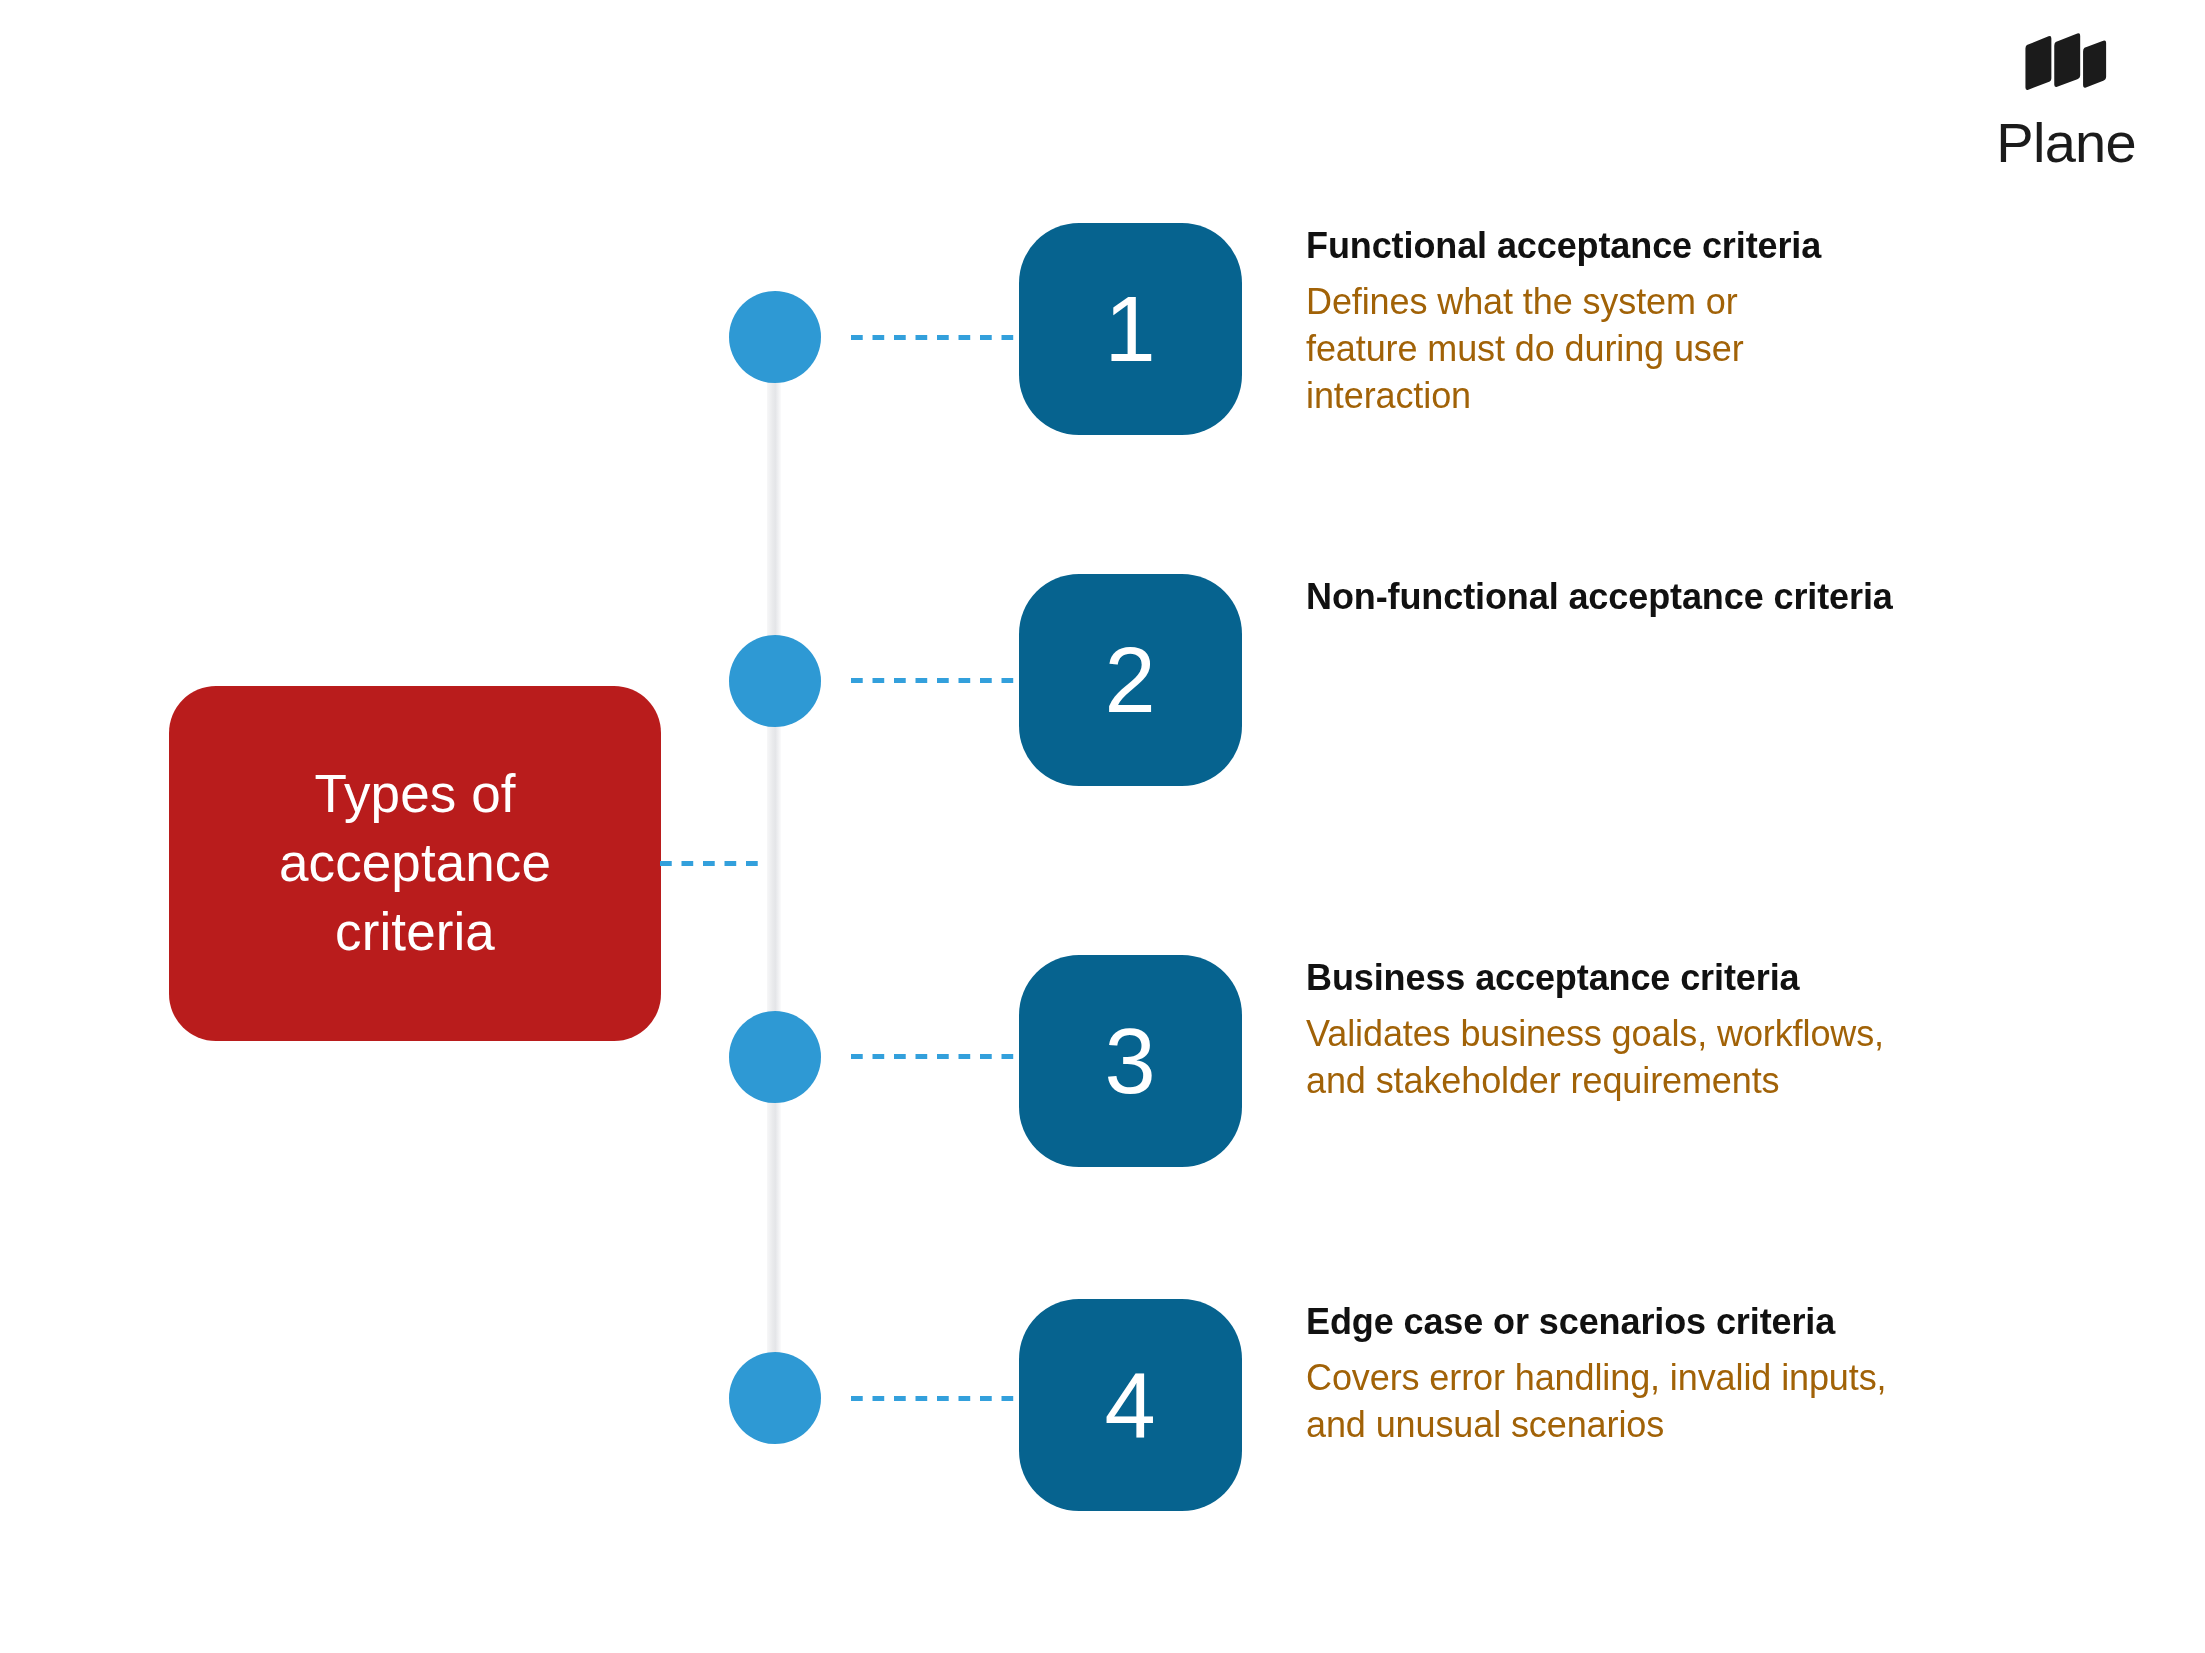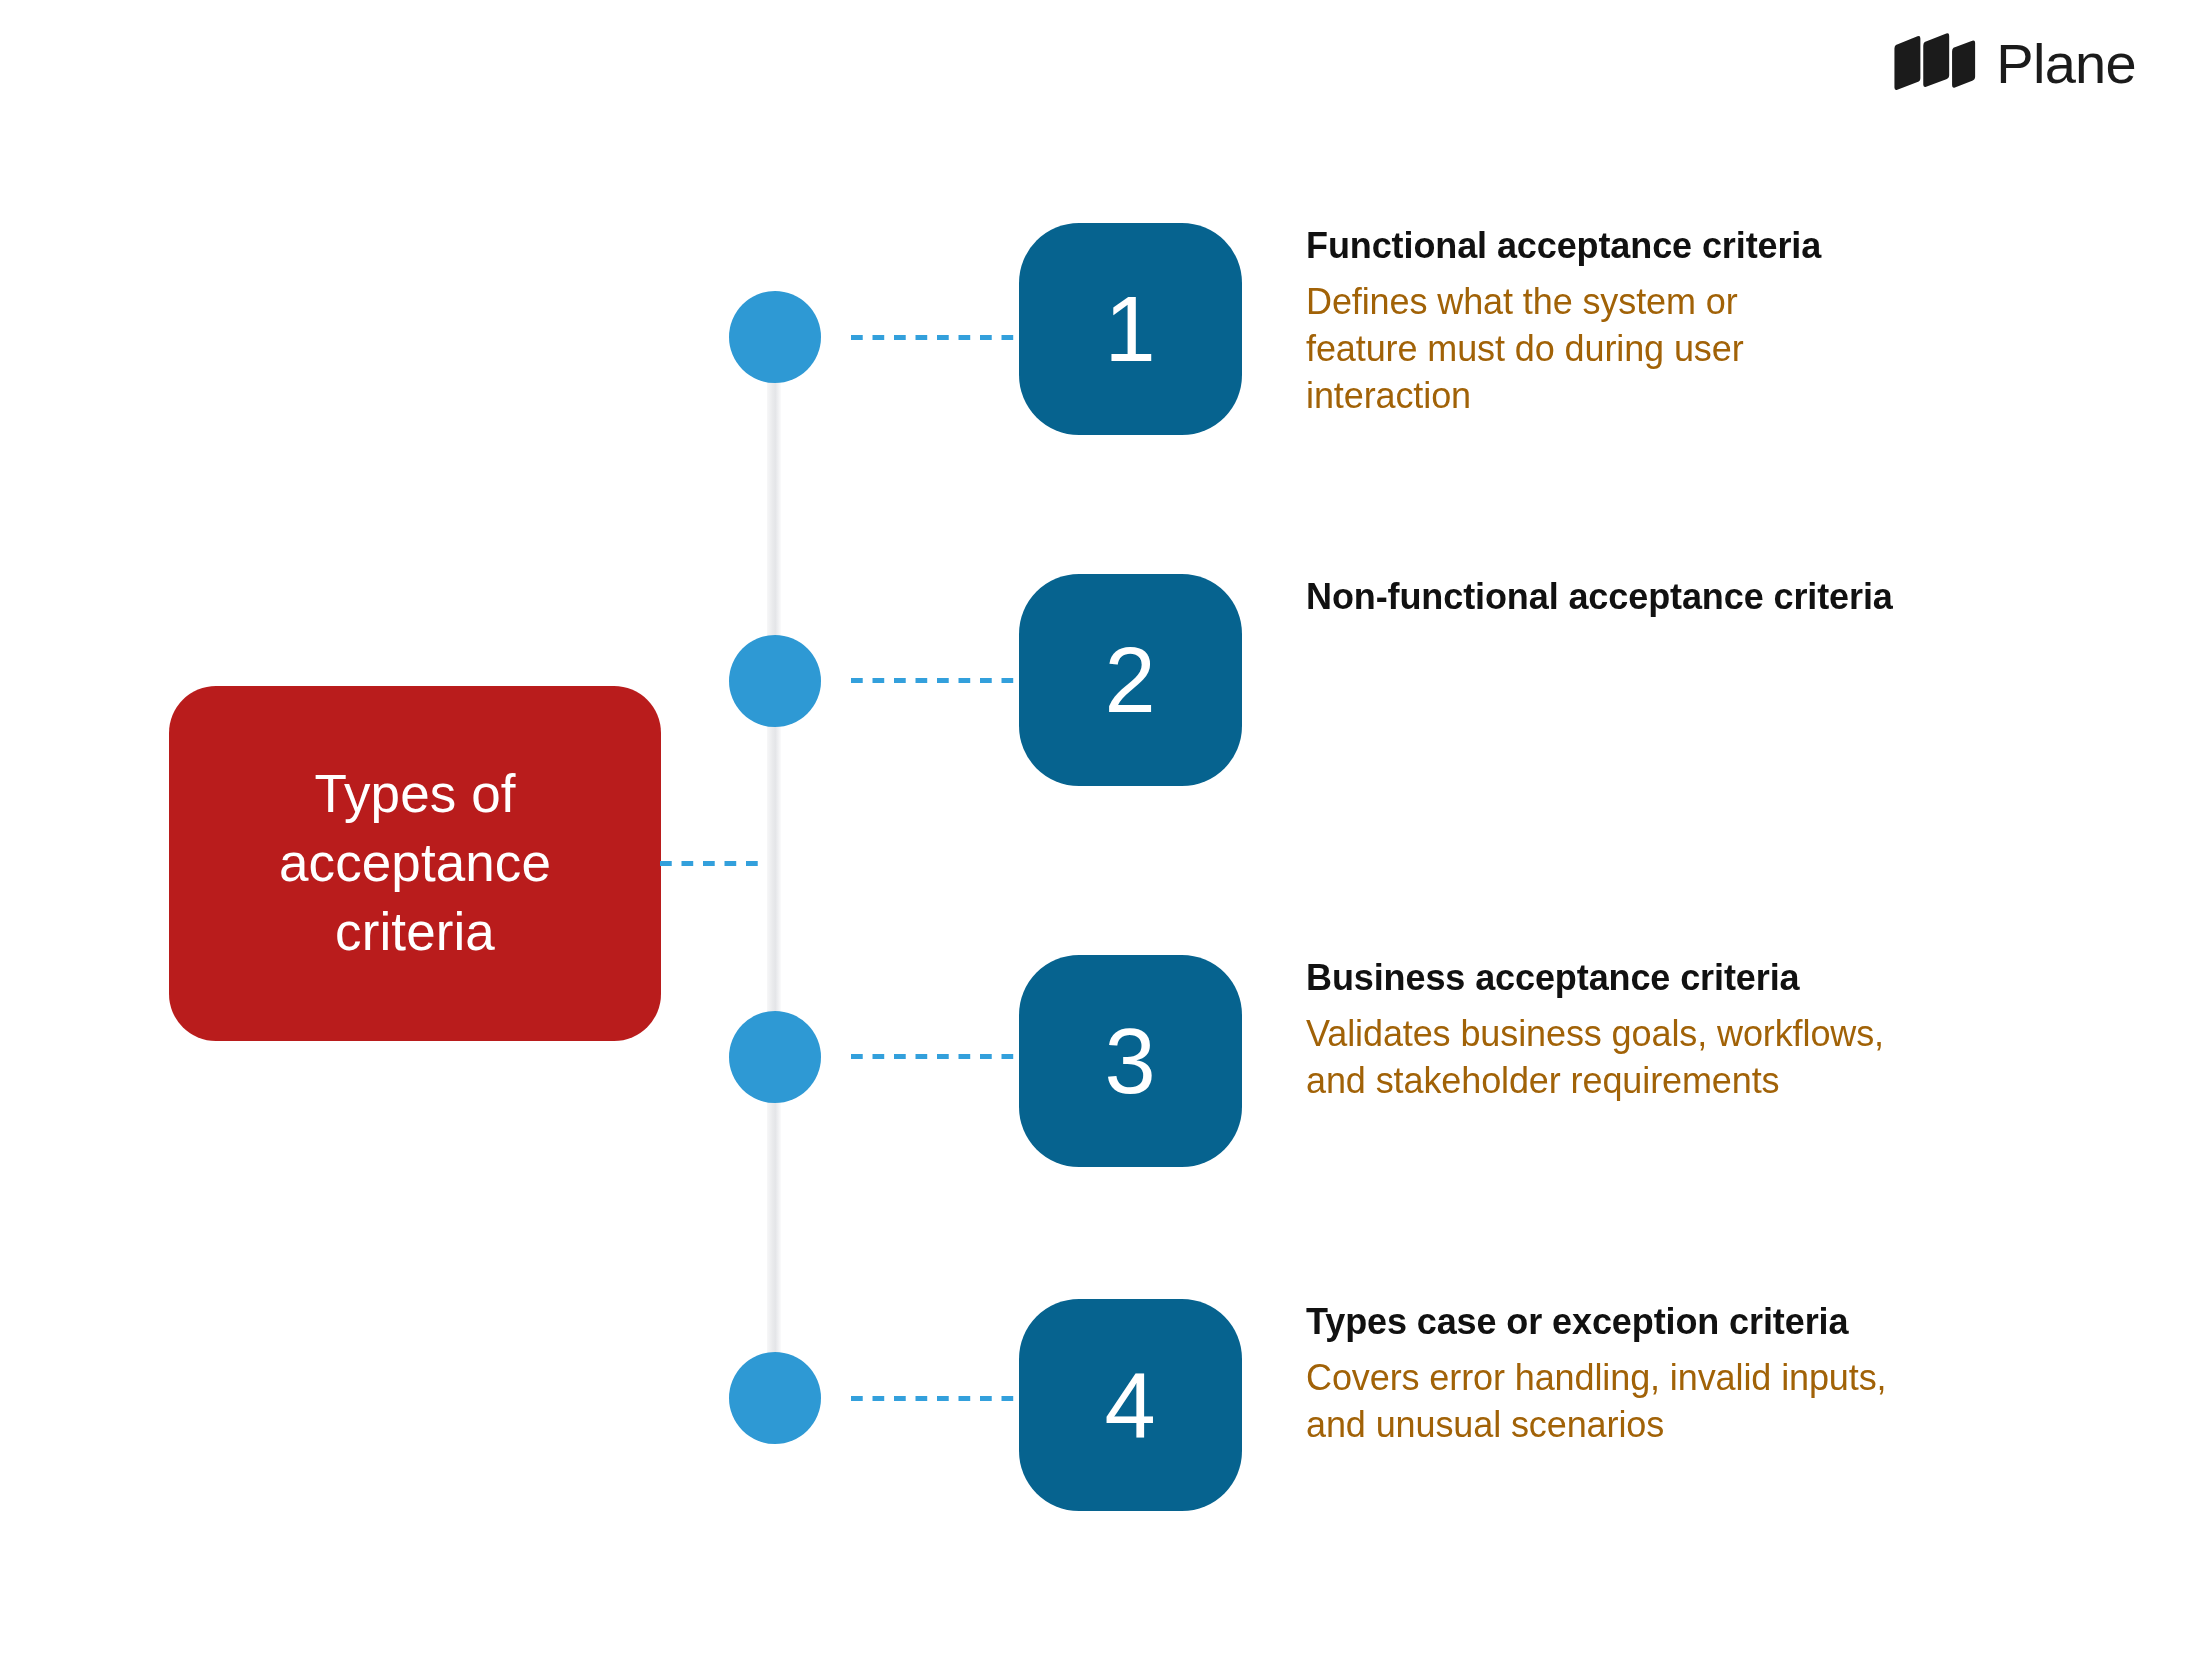--- a/index.html
+++ b/index.html
@@ -17,20 +17,21 @@
   }
 
   
   .brand {
     position: absolute;
     top: 32px;
     right: 69px;
     display: flex;
     align-items: center;
     gap: 18.7px;
+    flex-direction: column;
   }
   .brand-mark { display: block; }
   .brand-name {
     font-size: 56px;
     letter-spacing: -0.7px;
     color: #1b1b1b;
     font-weight: 400;
     line-height: 1;
   }
 
@@ -216,18 +217,18 @@
     <p class="row-desc">Validates business goals, workflows,
 and stakeholder requirements</p>
   </div>
 </div>
 
 <div class="row" style="top:1299px">
   <div class="num-box">
     <span class="num-box-label">4</span>
   </div>
   <div class="row-text">
-    <p class="row-title">Types case or exception criteria</p>
+    <p class="row-title">Edge case or scenarios criteria</p>
     <p class="row-desc">Covers error handling, invalid inputs,
 and unusual scenarios</p>
   </div>
 </div>
 
 
 </body></html>

